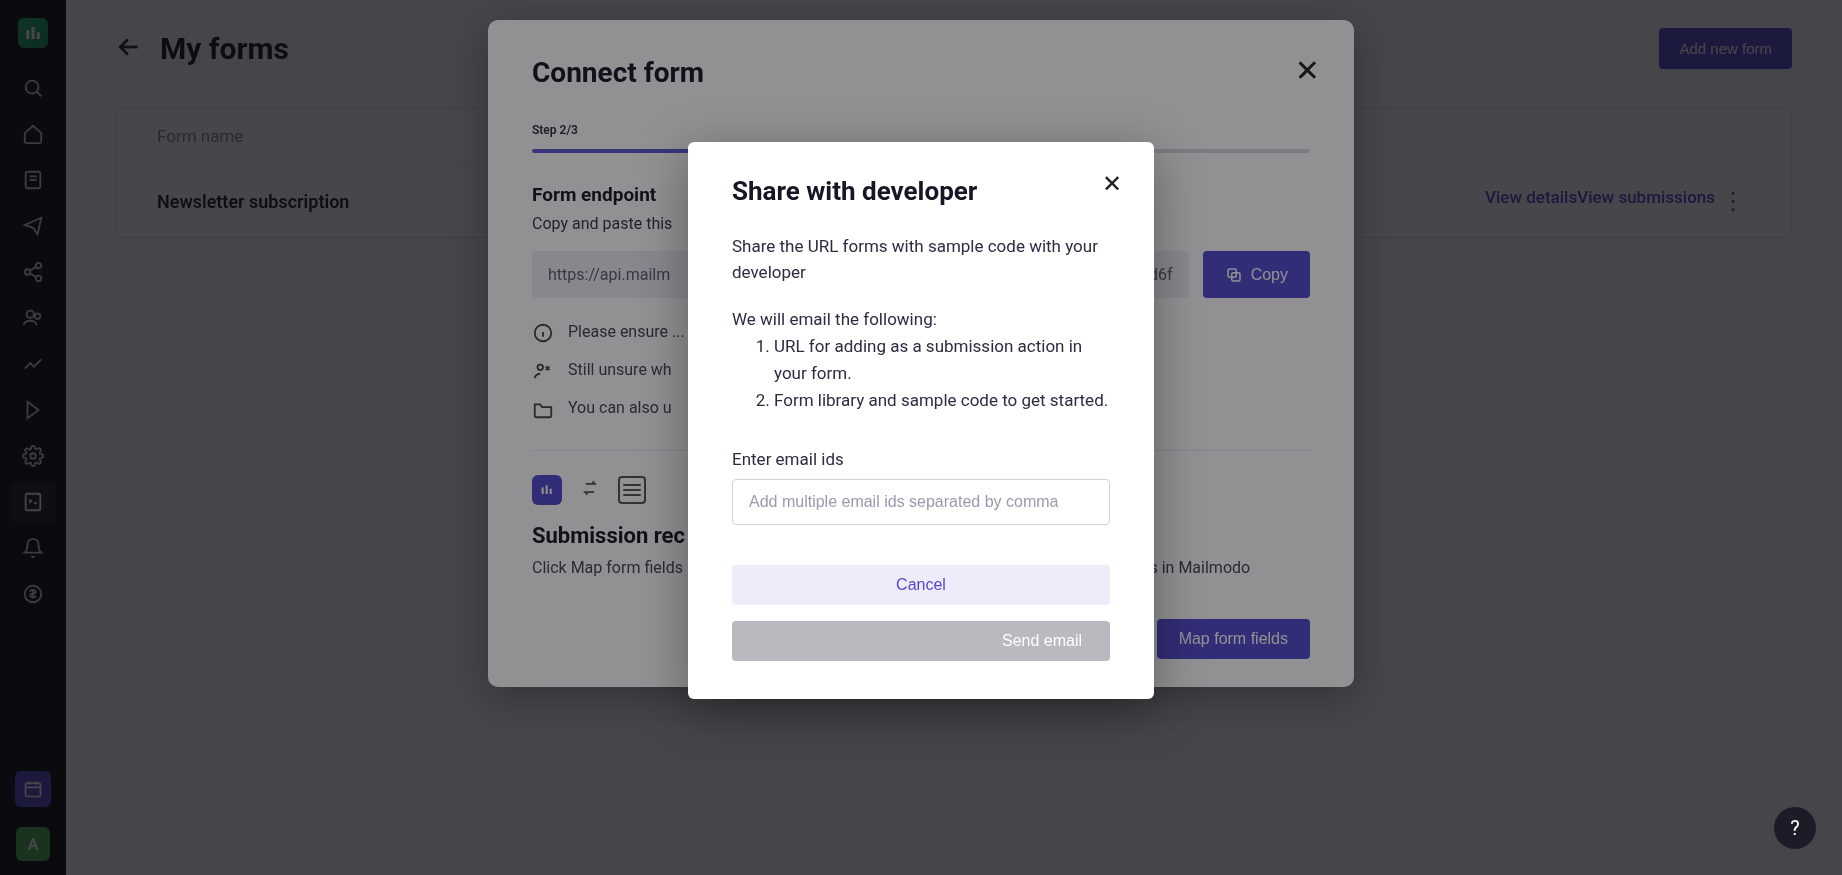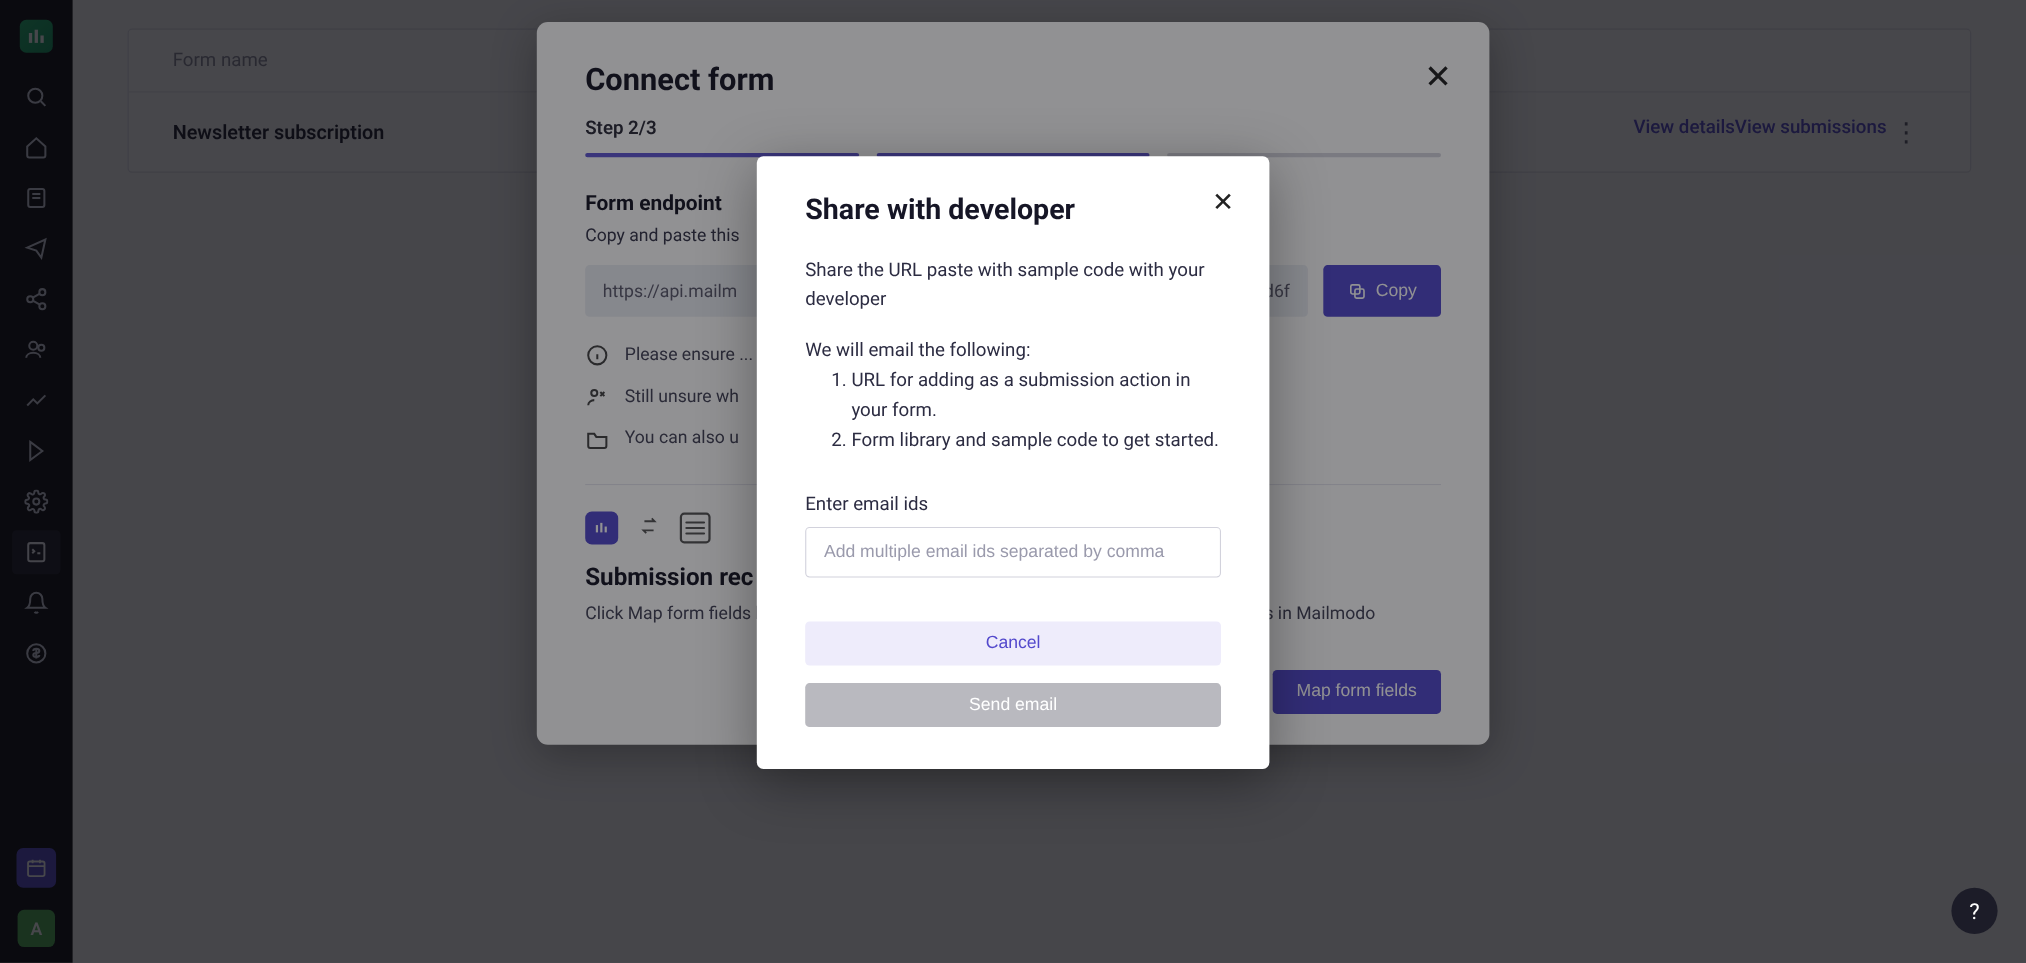--- a/index.html
+++ b/index.html
@@ -27,21 +27,21 @@
 .form-name { font-size:18px; font-weight:600; color:#1e1e2d; }
 .row-actions { display:flex; align-items:flex-start; }
 .link { color:#5349cc; font-size:17px; font-weight:500; }
 .kebab { font-size:24px; color:#5e5e6c; padding:0 6px; }
 
 .overlay { position:absolute; inset:0; background: rgba(10,10,16,0.55); z-index:2; }
 
 .modal1 { position:absolute; top:20px; left:50%; transform:translateX(-50%); width:866px; background:#fff; border-radius:10px; box-shadow:0 10px 40px rgba(0,0,0,0.3); z-index:3; padding: 36px 44px 28px; }
 .modal1 h2 { font-size:28px; font-weight:700; color:#161626; }
 .modal1 .close1 { position:absolute; top:36px; right:34px; font-size:30px; color:#222; cursor:pointer; line-height:1; }
-.step-label { font-size:17px; font-weight:600; color:#2c2c3a; margin-top:18px; }
+.step-label { font-size:12px; font-weight:600; color:#2c2c3a; margin-top:34px; }
 .progress { display:flex; gap:16px; margin-top:12px; margin-bottom:30px; }
 .progress div { flex:1; height:4px; background:#d6d6de; border-radius:2px; }
 .progress div.done { background:#6258d3; }
 .section-h { font-size:19px; font-weight:700; color:#161626; }
 .section-sub { font-size:16px; color:#35354a; margin-top:8px; }
 .endpoint-row { display:flex; gap:14px; margin-top:18px; }
 .endpoint-box { flex:1; background:#eceef4; color:#5c5c6e; padding:14px 16px; border-radius:4px; font-size:16px; overflow:hidden; white-space:nowrap; }
 .copy-btn { background:#5349cc; color:#fff; border:none; padding:0 22px; border-radius:4px; display:flex;align-items:center;gap:8px; font-size:16px;font-weight:500;}
 .info-list { margin-top:22px; display:flex; flex-direction:column; gap:14px; }
 .info-item { display:flex; gap:14px; align-items:flex-start; color:#444458; font-size:16px; line-height:1.5; }
@@ -64,21 +64,21 @@
 .modal2 h3 { font-size:26px; font-weight:700; color:#161626; }
 .modal2 .close2 { position:absolute; top:30px; right:32px; font-size:24px; color:#222; cursor:pointer; line-height:1;}
 .modal2 .desc { font-size:17px; color:#2c2c42; margin-top:28px; line-height:1.5; }
 .modal2 .desc2 { font-size:17px; color:#2c2c42; margin-top:24px; }
 .modal2 ol { margin-left: 42px; margin-top:4px; font-size:17px; color:#2c2c42; line-height:1.6;}
 .modal2 .field-label { font-size:17px; color:#2c2c42; margin-top:34px; margin-bottom:10px; }
 .modal2 input { width:100%; border:1px solid #d2d2dc; border-radius:4px; padding:13px 16px; font-size:16px; color:#3b82f6; }
 .modal2 input::placeholder { color:#9a9aac; }
 .modal2 .mf { display:flex; justify-content:flex-end; gap:16px; margin-top:40px;flex-direction:column; }
 .btn-cancel { background:#eeecfb; color:#5349cc; border:none; padding:11px 22px; border-radius:4px; font-size:16px; font-weight:500;}
-.btn-send { background:#b9b9bf; color:#fff; border:none; padding:11px 28px; border-radius:4px; font-size:16px; font-weight:500;}
+.btn-send { background:#b9b9bf; color:#fff; border:none; padding:11px 28px; border-radius:4px; font-size:16px; font-weight:500;text-align:right;}
 
 .help-fab { position:absolute; right:26px; bottom:26px; width:42px; height:42px; border-radius:50%; background:#1c1c28; color:#fff; display:flex;align-items:center;justify-content:center; font-size:20px; z-index:6;}
 
 .back-icon svg { width:26px; height:26px; stroke:#222; }
 </style>
 </head>
 <body>
 
 <nav class="sidebar">
   <div class="logo">
@@ -168,20 +168,30 @@
         <rect x="3" y="5" width="18" height="16" rx="2"></rect>
         <line x1="3" y1="10" x2="21" y2="10"></line>
         <line x1="8" y1="3" x2="8" y2="7"></line>
         <line x1="16" y1="3" x2="16" y2="7"></line>
       </svg>
     </div>
   <div class="avatar">A</div>
 </nav>
 
 <div class="main">
+  <div class="main-header">
+    <div class="title-row">
+      <span class="back-icon"><svg viewBox="0 0 24 24" fill="none" stroke-width="2.5">
+            <line x1="20" y1="12" x2="4" y2="12"></line>
+            <polyline points="11 5 4 12 11 19"></polyline>
+          </svg></span>
+      <h1>My forms</h1>
+    </div>
+    <button class="add-btn">Add new form</button>
+  </div>
   <div class="card">
     <div class="search-row">Form name</div>
     <div class="table-row">
       <div class="form-name">Newsletter subscription</div>
       <div class="row-actions">
         <span class="link">View details</span>
         <span class="link">View submissions</span>
         <span class="kebab">⋮</span>
       </div>
     </div>
@@ -259,21 +269,21 @@
   <div class="footer-btns">
     <button class="btn-sec">Previous</button>
     <button class="btn-pri">Map form fields</button>
   </div>
 </div>
 
 <div class="overlay2"></div>
 <div class="modal2">
   <h3>Share with developer</h3>
   <span class="close2">✕</span>
-  <div class="desc">Share the URL paste with sample code with your developer</div>
+  <div class="desc">Share the URL forms with sample code with your developer</div>
   <div class="desc2">We will email the following:</div>
   <ol>
     <li>URL for adding as a submission action in your form.</li>
     <li>Form library and sample code to get started.</li>
   </ol>
   <div class="field-label">Enter email ids</div>
   <input type="text" placeholder="Add multiple email ids separated by comma" style="">
   <div class="mf">
     <button class="btn-cancel">Cancel</button>
     <button class="btn-send">Send email</button>

